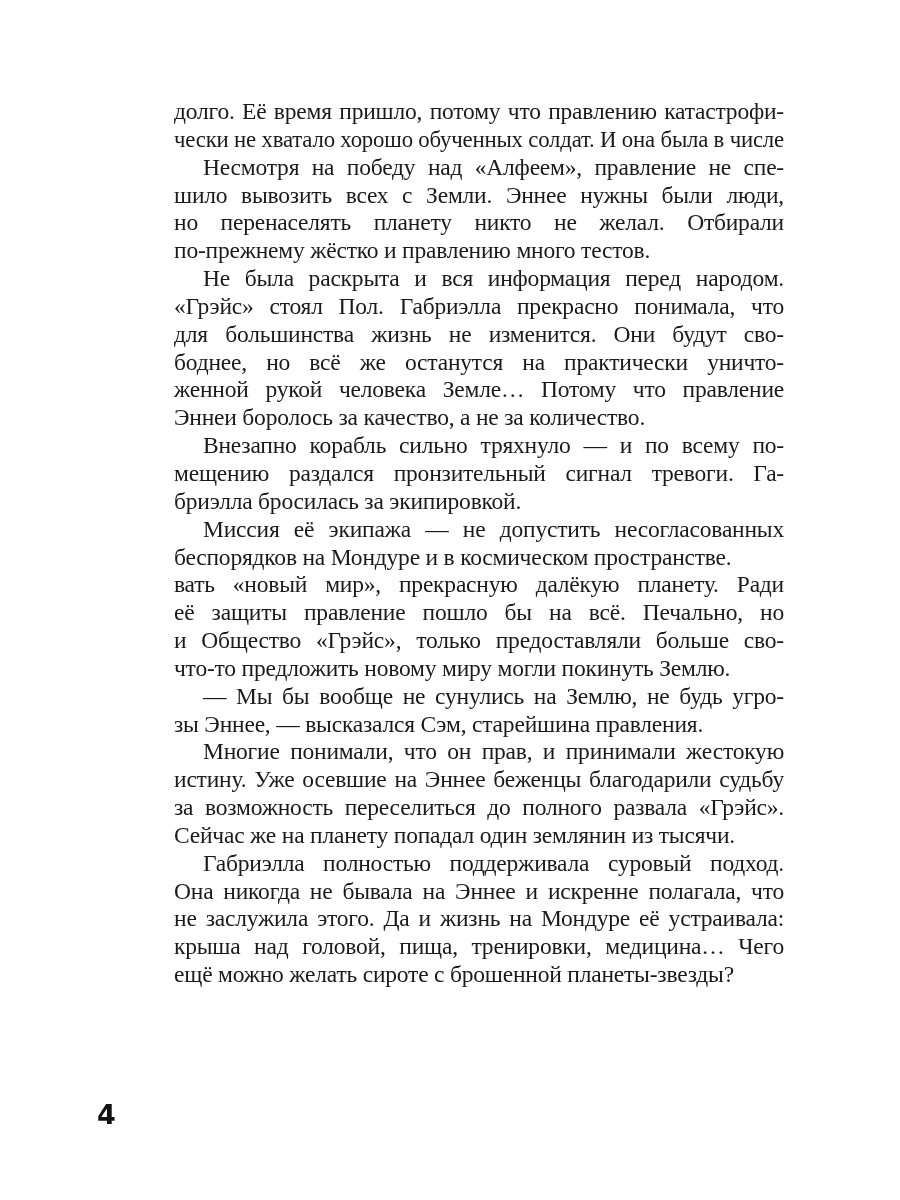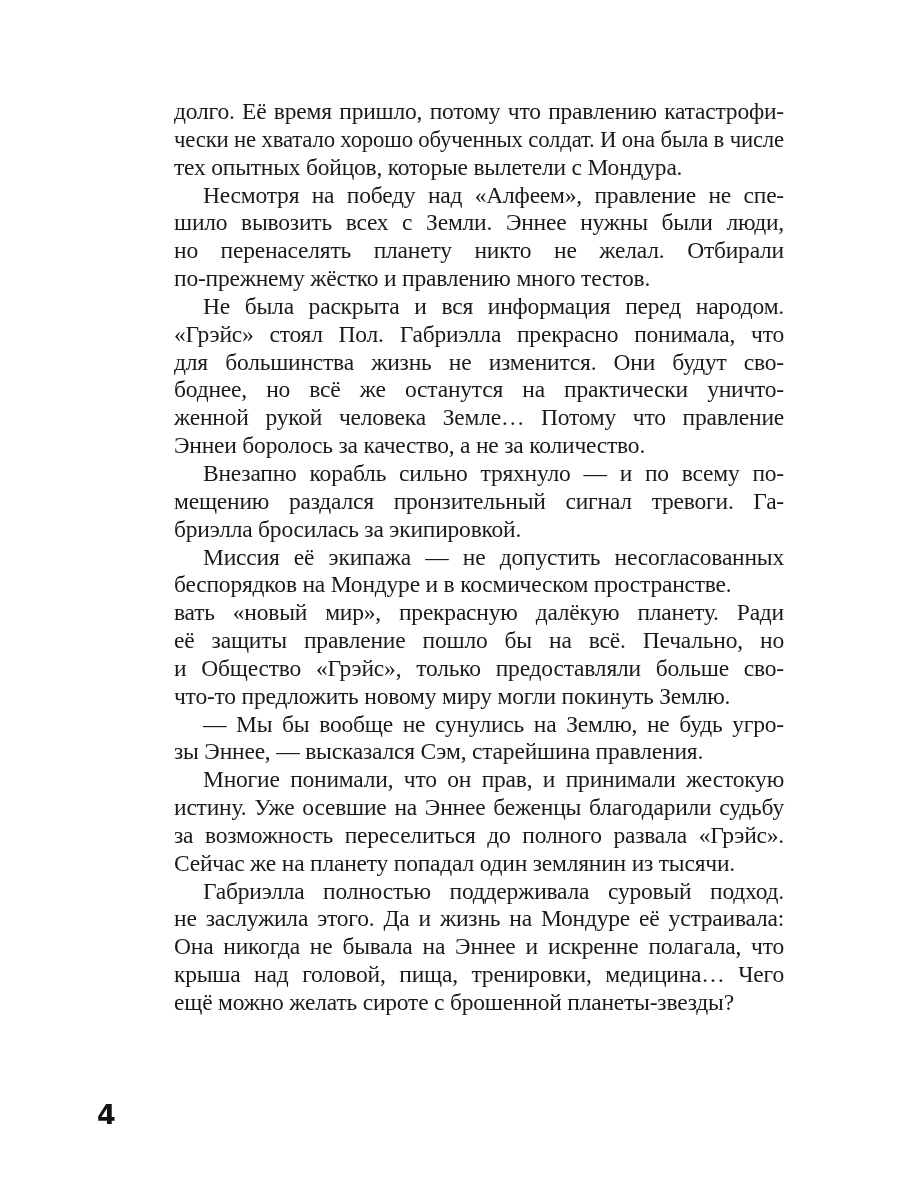--- a/index.html
+++ b/index.html
@@ -40,21 +40,20 @@
     color: #111;
     line-height: 30px;
   }
 </style>
 </head>
 <body>
 
 <div class="page-body" id="page-body">
     <span class="line" style="display: block; width: 610px; text-align-last: justify; box-sizing: border-box;">долго. Её время пришло, потому что правлению катастрофи-</span>
     <span class="line" style="display: block; width: auto; text-align-last: left; transform-origin: left center; transform: scaleX(0.9698);">чески не хватало хорошо обученных солдат. И она была в числе</span>
-    <span class="line last" style="display: block; width: auto; text-align-last: left;">тех опытных бойцов, которые вылетели с Мондура.</span>
     <span class="line indent" style="display: block; width: 610px; text-align-last: justify; box-sizing: border-box;">Несмотря на победу над «Алфеем», правление не спе-</span>
     <span class="line" style="display: block; width: 610px; text-align-last: justify; box-sizing: border-box;">шило вывозить всех с Земли. Эннее нужны были люди,</span>
     <span class="line" style="display: block; width: 610px; text-align-last: justify; box-sizing: border-box;">но перенаселять планету никто не желал. Отбирали</span>
     <span class="line last" style="display: block; width: auto; text-align-last: left;">по-прежнему жёстко и правлению много тестов.</span>
     <span class="line indent" style="display: block; width: 610px; text-align-last: justify; box-sizing: border-box;">Не была раскрыта и вся информация перед народом.</span>
     <span class="line" style="display: block; width: 610px; text-align-last: justify; box-sizing: border-box;">«Грэйс» стоял Пол. Габриэлла прекрасно понимала, что</span>
     <span class="line" style="display: block; width: 610px; text-align-last: justify; box-sizing: border-box;">для большинства жизнь не изменится. Они будут сво-</span>
     <span class="line" style="display: block; width: 610px; text-align-last: justify; box-sizing: border-box;">боднее, но всё же останутся на практически уничто-</span>
     <span class="line" style="display: block; width: 610px; text-align-last: justify; box-sizing: border-box;">женной рукой человека Земле… Потому что правление</span>
     <span class="line last" style="display: block; width: auto; text-align-last: left;">Эннеи боролось за качество, а не за количество.</span>
@@ -67,19 +66,19 @@
     <span class="line" style="display: block; width: 610px; text-align-last: justify; box-sizing: border-box;">её защиты правление пошло бы на всё. Печально, но</span>
     <span class="line" style="display: block; width: 610px; text-align-last: justify; box-sizing: border-box;">и Общество «Грэйс», только предоставляли больше сво-</span>
     <span class="line last" style="display: block; width: auto; text-align-last: left;">что-то предложить новому миру могли покинуть Землю.</span>
     <span class="line indent" style="display: block; width: 610px; text-align-last: justify; box-sizing: border-box;">— Мы бы вообще не сунулись на Землю, не будь угро-</span>
     <span class="line last" style="display: block; width: auto; text-align-last: left;">зы Эннее, — высказался Сэм, старейшина правления.</span>
     <span class="line indent" style="display: block; width: 610px; text-align-last: justify; box-sizing: border-box;">Многие понимали, что он прав, и принимали жестокую</span>
     <span class="line" style="display: block; width: 610px; text-align-last: justify; box-sizing: border-box;">истину. Уже осевшие на Эннее беженцы благодарили судьбу</span>
     <span class="line" style="display: block; width: 610px; text-align-last: justify; box-sizing: border-box;">за возможность переселиться до полного развала «Грэйс».</span>
     <span class="line last" style="display: block; width: auto; text-align-last: left;">Сейчас же на планету попадал один землянин из тысячи.</span>
     <span class="line indent" style="display: block; width: 610px; text-align-last: justify; box-sizing: border-box;">Габриэлла полностью поддерживала суровый подход.</span>
+    <span class="line" style="display: block; width: 610px; text-align-last: justify; box-sizing: border-box;">Она никогда не бывала на Эннее и искренне полагала, что</span>
     <span class="line" style="display: block; width: 610px; text-align-last: justify; box-sizing: border-box;">не заслужила этого. Да и жизнь на Мондуре её устраивала:</span>
-    <span class="line" style="display: block; width: 610px; text-align-last: justify; box-sizing: border-box;">Она никогда не бывала на Эннее и искренне полагала, что</span>
     <span class="line" style="display: block; width: 610px; text-align-last: justify; box-sizing: border-box;">крыша над головой, пища, тренировки, медицина… Чего</span>
     <span class="line last" style="display: block; width: auto; text-align-last: left;">ещё можно желать сироте с брошенной планеты-звезды?</span>
   </div>
 
 <div class="page-number">4</div>
 
 </body></html>

